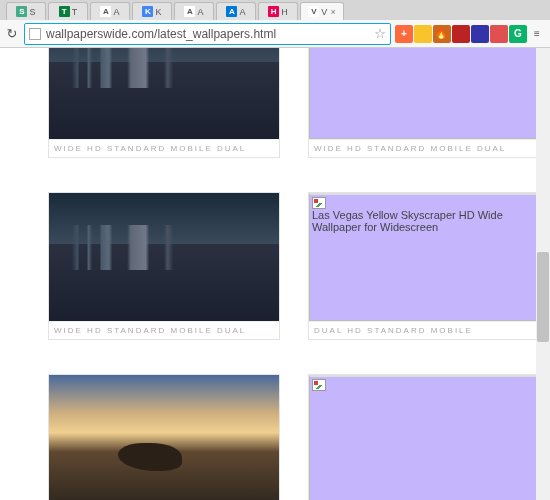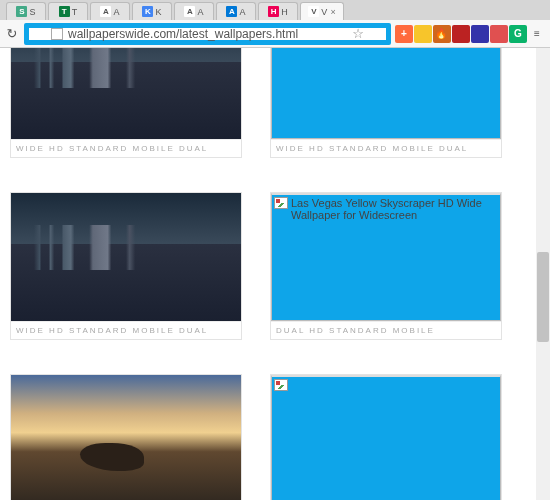--- a/index.html
+++ b/index.html
@@ -3,35 +3,35 @@
 <meta charset="utf-8">
 <style>
 * { box-sizing: border-box; margin: 0; padding: 0; }
 body { font-family: Arial, sans-serif; font-size: 11px; background: #fff; width: 550px; height: 500px; overflow: hidden; }
 .tabs-bar { height: 20px; background: #d6d6d6; display: flex; align-items: flex-end; padding-left: 6px; }
 .tab { height: 18px; width: 40px; margin-right: 2px; display: flex; align-items: center; justify-content: center; font-size: 9px; color: #555; background: #e2e2e2; border-radius: 3px 3px 0 0; border: 1px solid #bbb; border-bottom: none; overflow: hidden; }
 .tab.active { background: #f7f7f7; width: 44px; }
 .tab-close { font-size: 9px; color: #777; margin-left: 3px; }
 .addr-bar { height: 28px; background: #f7f7f7; border-bottom: 1px solid #ccc; display: flex; align-items: center; padding: 0 4px; }
 .reload-icon { width: 16px; height: 16px; display: flex; align-items: center; justify-content: center; color: #555; font-size: 13px; margin-right: 4px; }
-.url-box { flex: 1; height: 22px; border: 5px solid #0ea5e9; border-radius: 2px; display: flex; align-items: center; padding: 0 22px; background: #fff; font-size: 12px; color: #555; }
+.url-box { flex: 1; height: 22px; border: 1px solid #0ea5e9; border-radius: 2px; display: flex; align-items: center; padding: 0 4px; background: #fff; font-size: 12px; color: #555; }
 .page-icon { width: 12px; height: 12px; border: 1px solid #aaa; margin-right: 5px; }
 .star-icon { color: #888; font-size: 13px; margin-left: auto; }
 .ext-icons { display: flex; align-items: center; gap: 1px; margin-left: 4px; }
 .ext { width: 18px; height: 18px; display: flex; align-items: center; justify-content: center; border-radius: 2px; font-size: 10px; color: #fff; font-weight: bold; }
-.content { position: relative; height: calc(500px - 48px); overflow: hidden; }
+.content { position: relative; height: calc(500px - 48px); overflow: hidden; margin-left: 38px; }
 .grid { display: flex; flex-wrap: wrap; gap: 34px 28px; padding: 8px 10px; width: 530px; }
 .grid-offset { margin-top: -46px; }
 .card { width: 232px; background: #fff; border: 1px solid #e3e3e3; }
 .thumb { width: 100%; height: 128px; background: #f0f0f0; display: flex; align-items: flex-start; font-size: 11px; color: #444; padding: 2px; }
 .thumb.city { background: linear-gradient(180deg, #1a2a3a 0%, #3a4a5a 40%, #2a3040 40%, #1a2030 100%); position: relative; }
 .thumb.city::before { content: ""; position: absolute; bottom: 40%; left: 10%; width: 80%; height: 35%; background: linear-gradient(90deg, transparent 0%, #405060 3%, transparent 4%, transparent 8%, #506070 9%, transparent 11%, transparent 15%, #4a5a6a 16%, #5a6a7a 20%, transparent 22%, transparent 30%, #606878 32%, #707888 40%, transparent 42%, transparent 50%, #4a5262 52%, transparent 55%); }
 .thumb.sunset { background: linear-gradient(180deg, #4a6a9a 0%, #d0b080 30%, #f0d090 45%, #604830 60%, #302820 100%); position: relative; }
 .thumb.sunset::before { content: ""; position: absolute; bottom: 25%; left: 30%; width: 28%; height: 22%; background: #2a2018; border-radius: 40% 50% 30% 60%; }
-.thumb.placeholder { border: 1px solid #bbb; border-top: 2px solid #ddd; background: #0ea5e9; }
+.thumb.placeholder { border: 1px solid #bbb; border-top: 2px solid #ddd; background: #c4b5fd; flex-direction: column; }
 .broken-img { width: 14px; height: 12px; background: #fff; border: 1px solid #999; position: relative; margin-right: 3px; flex-shrink: 0; }
 .broken-img::before { content: ""; position: absolute; top: 1px; left: 1px; width: 4px; height: 4px; background: #d04040; }
 .broken-img::after { content: ""; position: absolute; bottom: 1px; left: 1px; right: 1px; height: 4px; background: linear-gradient(135deg, transparent 40%, #50a050 40%, #50a050 60%, transparent 60%); }
 .formats { padding: 4px 5px; font-size: 8px; letter-spacing: 2px; color: #aaa; border-top: 1px solid #eee; }
 .scrollbar { position: absolute; right: 0; top: 0; width: 14px; height: 100%; background: #f0f0f0; }
 .scroll-thumb { position: absolute; right: 1px; width: 12px; background: #c2c2c2; border-radius: 2px; }
 </style>
 </head>
 <body>
 

